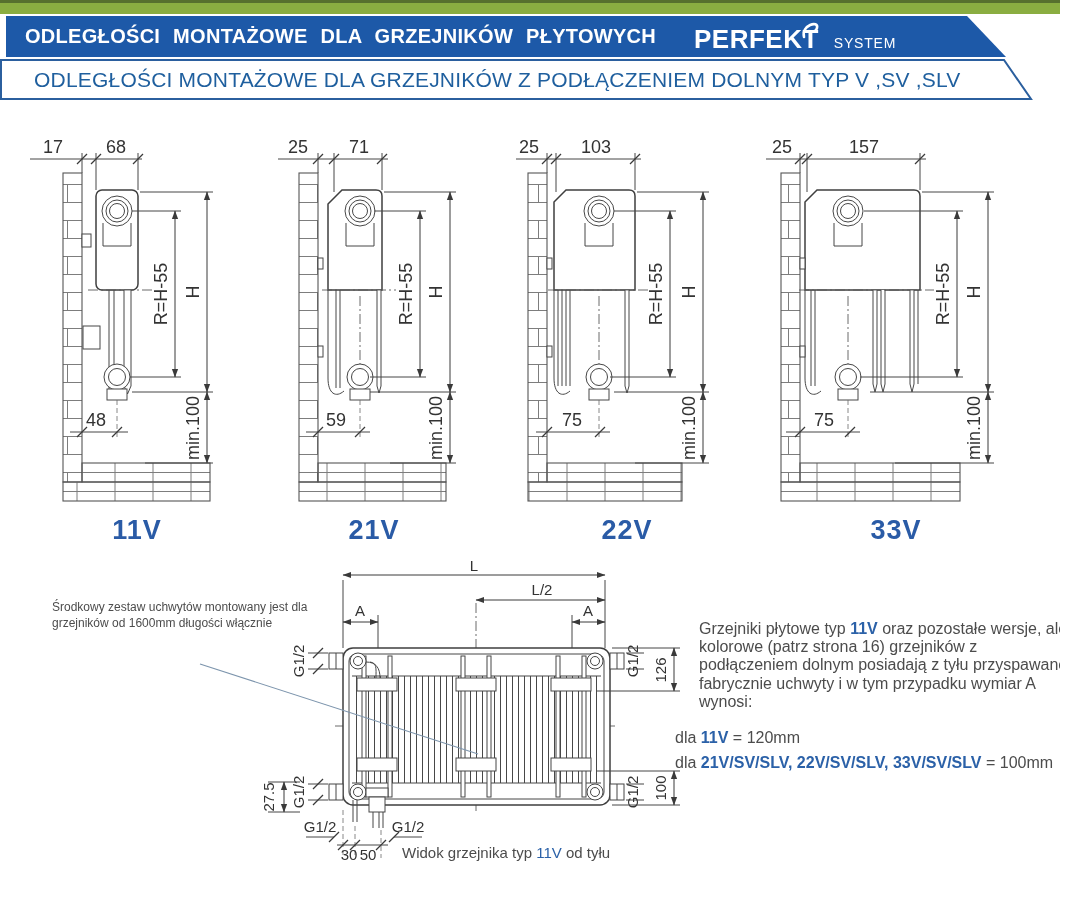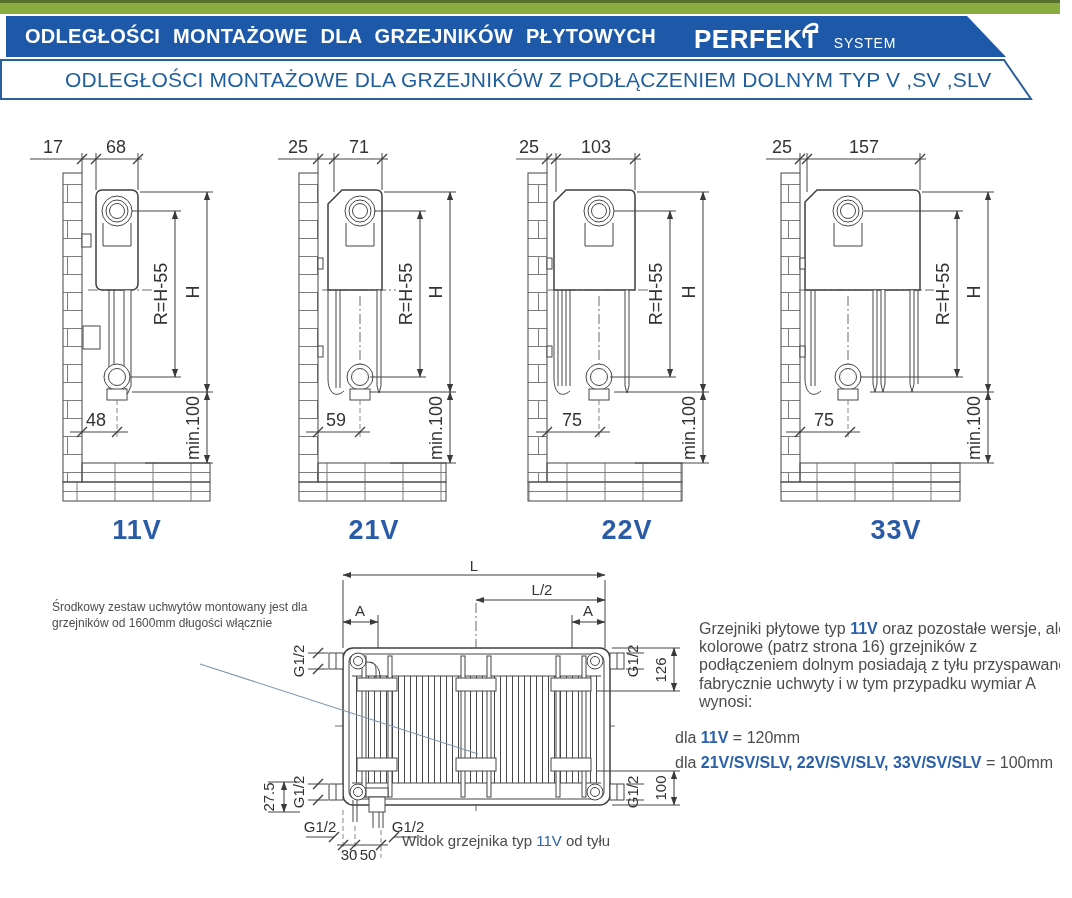--- a/index.html
+++ b/index.html
@@ -8,21 +8,21 @@
   
   .hdr{position:absolute;left:0;top:0;width:1072px;height:105px;}
   .hdr svg{position:absolute;left:0;top:0;}
   .hdr-title{position:absolute;left:25px;top:16px;height:41px;line-height:41px;
              color:#fff;font-size:20px;font-weight:700;word-spacing:7px;letter-spacing:.3px;white-space:nowrap;}
   .logo{position:absolute;left:694px;top:16px;height:41px;display:flex;align-items:flex-end;color:#fff;}
   .logo-main{font-size:26px;font-weight:700;letter-spacing:.5px;line-height:36px;}
   .logo-sub{font-size:14px;letter-spacing:.8px;line-height:10px;margin-left:15px;margin-bottom:9px;}
   .logo-hook{position:absolute;left:106px;top:0px;}
   .hdr-sub{position:absolute;left:34px;top:60px;height:39px;line-height:39px;color:#1f5f9e;
-           font-size:21px;white-space:nowrap;letter-spacing:.2px;margin-left:31px;}
+           font-size:21px;white-space:nowrap;letter-spacing:.2px;}
   
   .dg{position:absolute;}
   svg text{font-family:"Liberation Sans",sans-serif;}
   .dtx{font-size:18px;fill:#333;}
   .dts{font-size:15px;fill:#333;}
   .tlb{font-size:27px;font-weight:700;fill:#2a5ba6;letter-spacing:1px;}
   .ln{stroke:#474747;stroke-width:1;fill:none;}
   .ln2f{stroke:#3f3f3f;stroke-width:1.5;fill:#fff;}
   .lnf{stroke:#474747;stroke-width:1;fill:#fff;}
   .dimA{stroke:#3a3a3a;stroke-width:1;fill:none;marker-start:url(#arr);marker-end:url(#arr);}
@@ -33,21 +33,21 @@
   .flr{fill:url(#brH);stroke:#555;stroke-width:1.1;}
   
   .bsec{position:absolute;left:0;top:560px;width:1072px;height:338px;}
   .lnote{position:absolute;left:52px;top:40px;width:262px;font-size:12px;line-height:1.32;color:#4c4c4c;}
   .rnote{position:absolute;left:675px;top:36px;width:396px;font-size:16px;line-height:1.14;color:#4c4c4c;}
   .rnote .para{margin-top:24px;padding-left:24px;}
   .rnote .row1{margin-top:18px;}
   .rnote .row2{margin-top:7px;}
   .bl{color:#2b61a8;font-weight:700;}
   .blc{color:#2b61a8;}
-  .cap{position:absolute;left:402px;top:272px;font-size:15px;color:#4c4c4c;}
+  .cap{position:absolute;left:402px;top:284px;font-size:15px;color:#4c4c4c;}
   .ovl{position:absolute;left:0;top:0;pointer-events:none;}
 </style>
 </head>
 <body>
 
 <div id="page">
 
   <svg width="0" height="0" style="position:absolute">
     <defs>
       <pattern id="brV" width="19" height="36" patternUnits="userSpaceOnUse">

